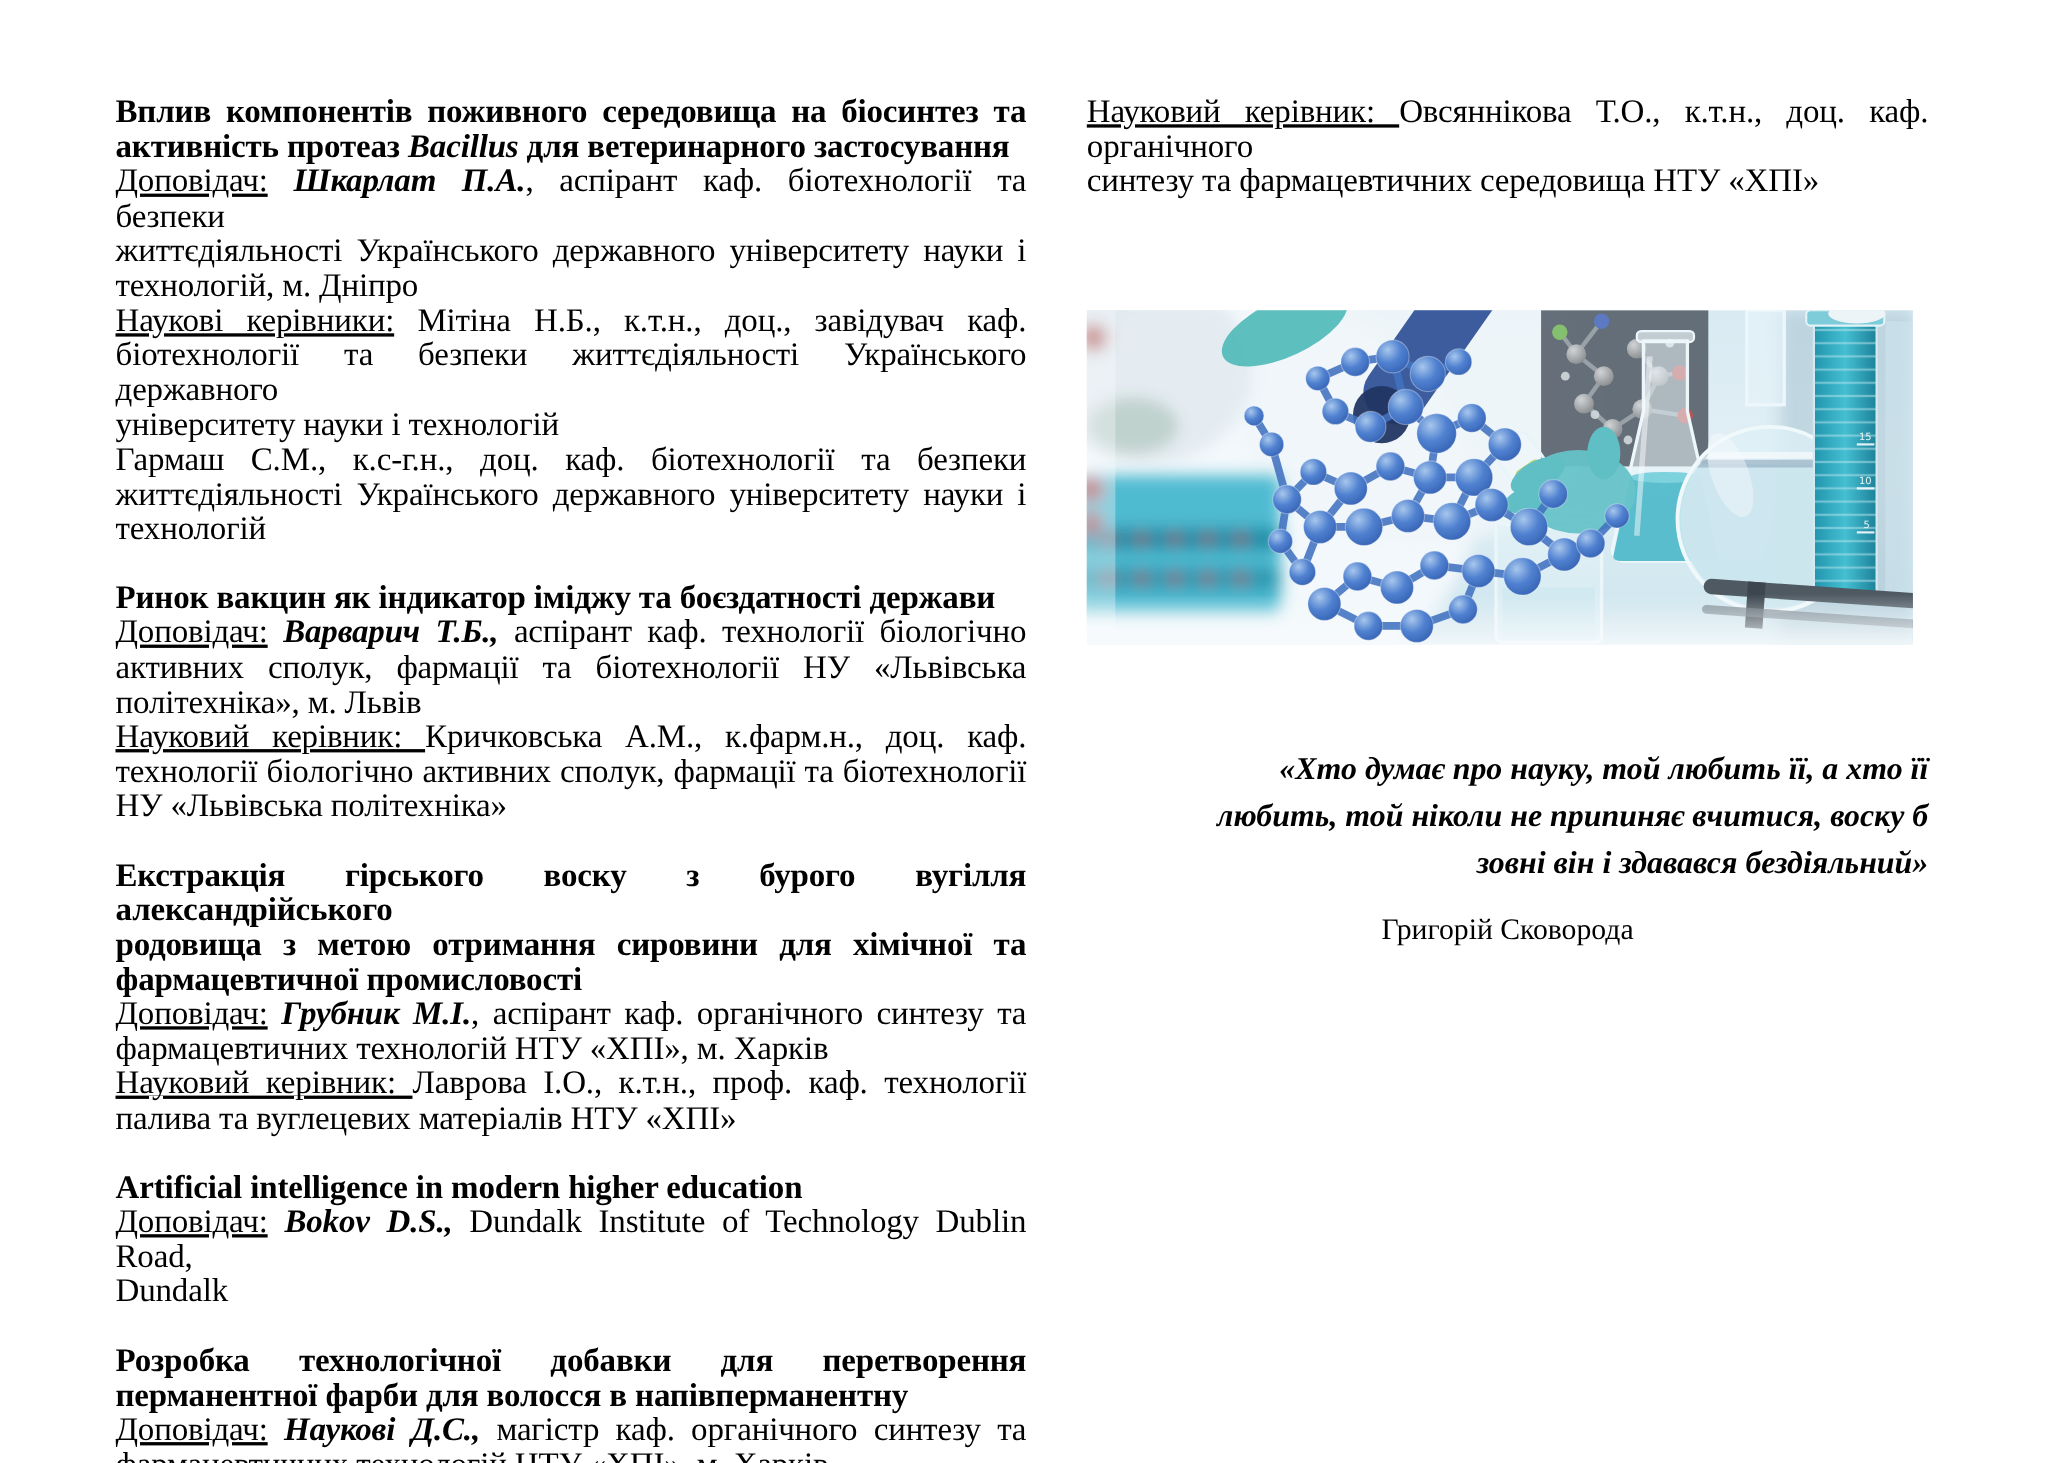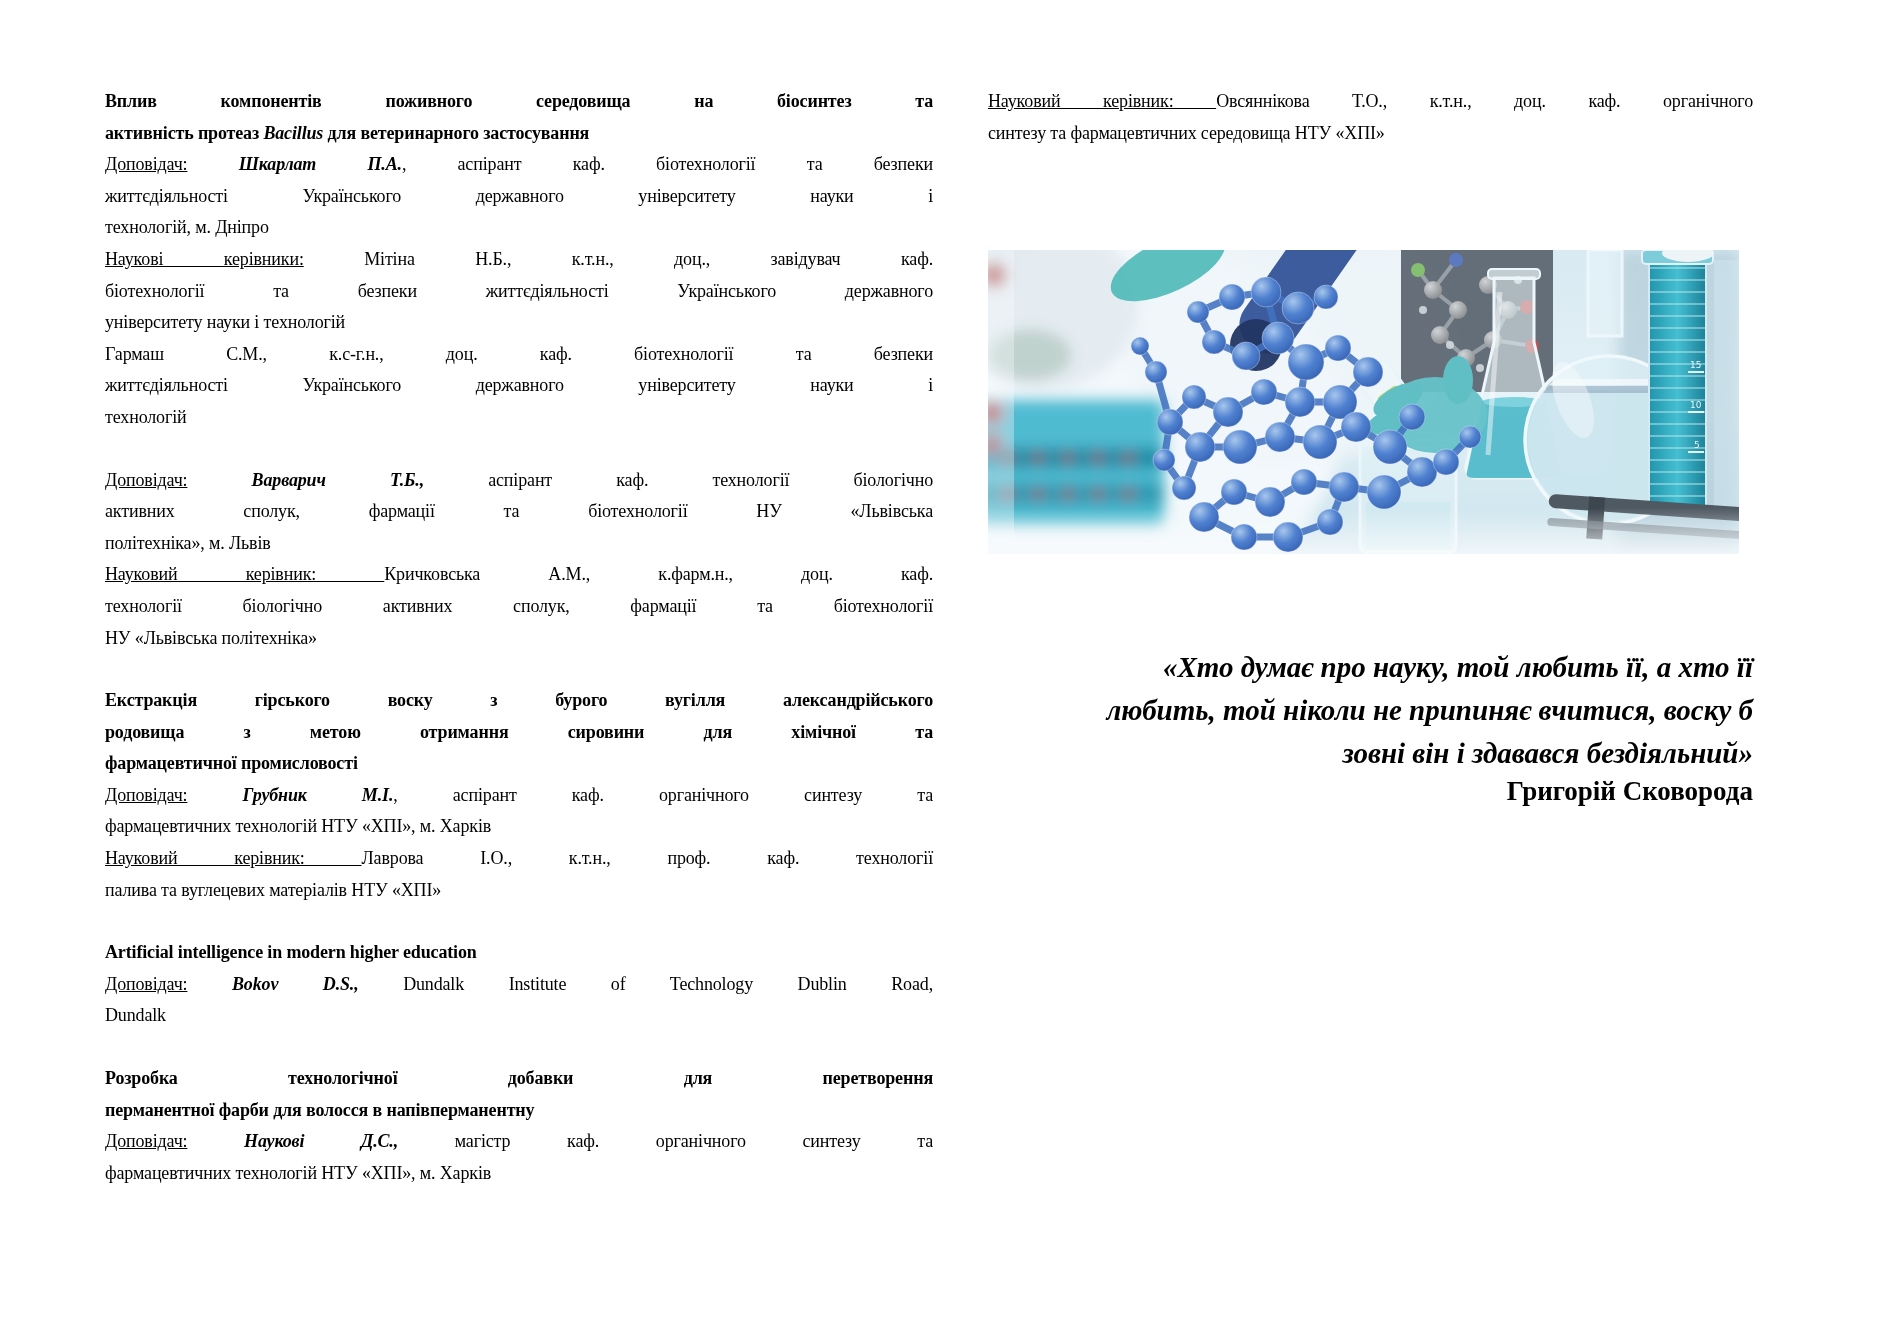--- a/index.html
+++ b/index.html
@@ -5,60 +5,61 @@
   html,body{margin:0;padding:0;}
   body{
     width:1881px;height:1330px;background:#ffffff;position:relative;
     font-family:"Liberation Serif","DejaVu Serif",serif;color:#000;
     overflow:hidden;
   }
   .col{position:absolute;top:86px;}
   .col-left{left:105px;width:828px;}
   .col-right{left:988px;width:765px;}
   .line{
-    font-size:18px;line-height:31.6px;letter-spacing:-0.15px;
+    font-size:30px;line-height:31.6px;letter-spacing:-0.15px;
     text-align:justify;white-space:normal;
   }
   .jl{text-align-last:justify;}
   .ll{text-align-last:auto;}
   .r-b{font-weight:bold;}
   .r-bi{font-weight:bold;font-style:italic;}
   .r-u{text-decoration:underline;margin-top:24px;}
   .entry{margin:0 0 31px 0;}
   .section-heading{
     font-size:26px;line-height:31.6px;margin-top:142px;letter-spacing:0;
   }
   .photo-wrap{margin-top:101px;width:869px;height:304px;line-height:0;}
   .quote{margin-top:92px;}
   .quote-line{
     font-size:29px;line-height:43px;font-weight:bold;font-style:italic;
     text-align:right;
   }
   .attribution{
-    font-size:27px;line-height:32px;text-align:right;font-weight:bold;
+    font-size:27px;line-height:32px;text-align:center;margin-top:22px;
   }
 </style>
 </head>
 <body>
 
 <div class="col col-left">
   <section class="entry">
       <div class="line jl"><span class="r-b">Вплив компонентів поживного середовища на біосинтез та</span></div>
       <div class="line ll"><span class="r-b">активність протеаз </span><span class="r-bi">Bacillus</span><span class="r-b"> для ветеринарного застосування</span></div>
       <div class="line jl"><span class="r-u">Доповідач:</span><span> </span><span class="r-bi">Шкарлат П.А.</span><span>, аспірант каф. біотехнології та безпеки</span></div>
       <div class="line jl"><span>життєдіяльності Українського державного університету науки і</span></div>
       <div class="line ll"><span>технологій, м. Дніпро</span></div>
       <div class="line jl"><span class="r-u">Наукові керівники:</span><span> Мітіна Н.Б., к.т.н., доц., завідувач каф.</span></div>
       <div class="line jl"><span>біотехнології та безпеки життєдіяльності Українського державного</span></div>
       <div class="line ll"><span>університету науки і технологій</span></div>
       <div class="line jl"><span>Гармаш С.М., к.с-г.н., доц. каф. біотехнології та безпеки</span></div>
       <div class="line jl"><span>життєдіяльності Українського державного університету науки і</span></div>
       <div class="line ll"><span>технологій</span></div>
     </section>
   <section class="entry">
+      <div class="line ll"><span class="r-b">Ринок вакцин як індикатор іміджу та боєздатності держави</span></div>
       <div class="line jl"><span class="r-u">Доповідач:</span><span> </span><span class="r-bi">Варварич Т.Б.,</span><span> аспірант каф. технології біологічно</span></div>
       <div class="line jl"><span>активних сполук, фармації та біотехнології НУ «Львівська</span></div>
       <div class="line ll"><span>політехніка», м. Львів</span></div>
       <div class="line jl"><span class="r-u">Науковий керівник: </span><span>Кричковська А.М., к.фарм.н., доц. каф.</span></div>
       <div class="line jl"><span>технології біологічно активних сполук, фармації та біотехнології</span></div>
       <div class="line ll"><span>НУ «Львівська політехніка»</span></div>
     </section>
   <section class="entry">
       <div class="line jl"><span class="r-b">Екстракція гірського воску з бурого вугілля александрійського</span></div>
       <div class="line jl"><span class="r-b">родовища з метою отримання сировини для хімічної та</span></div>

